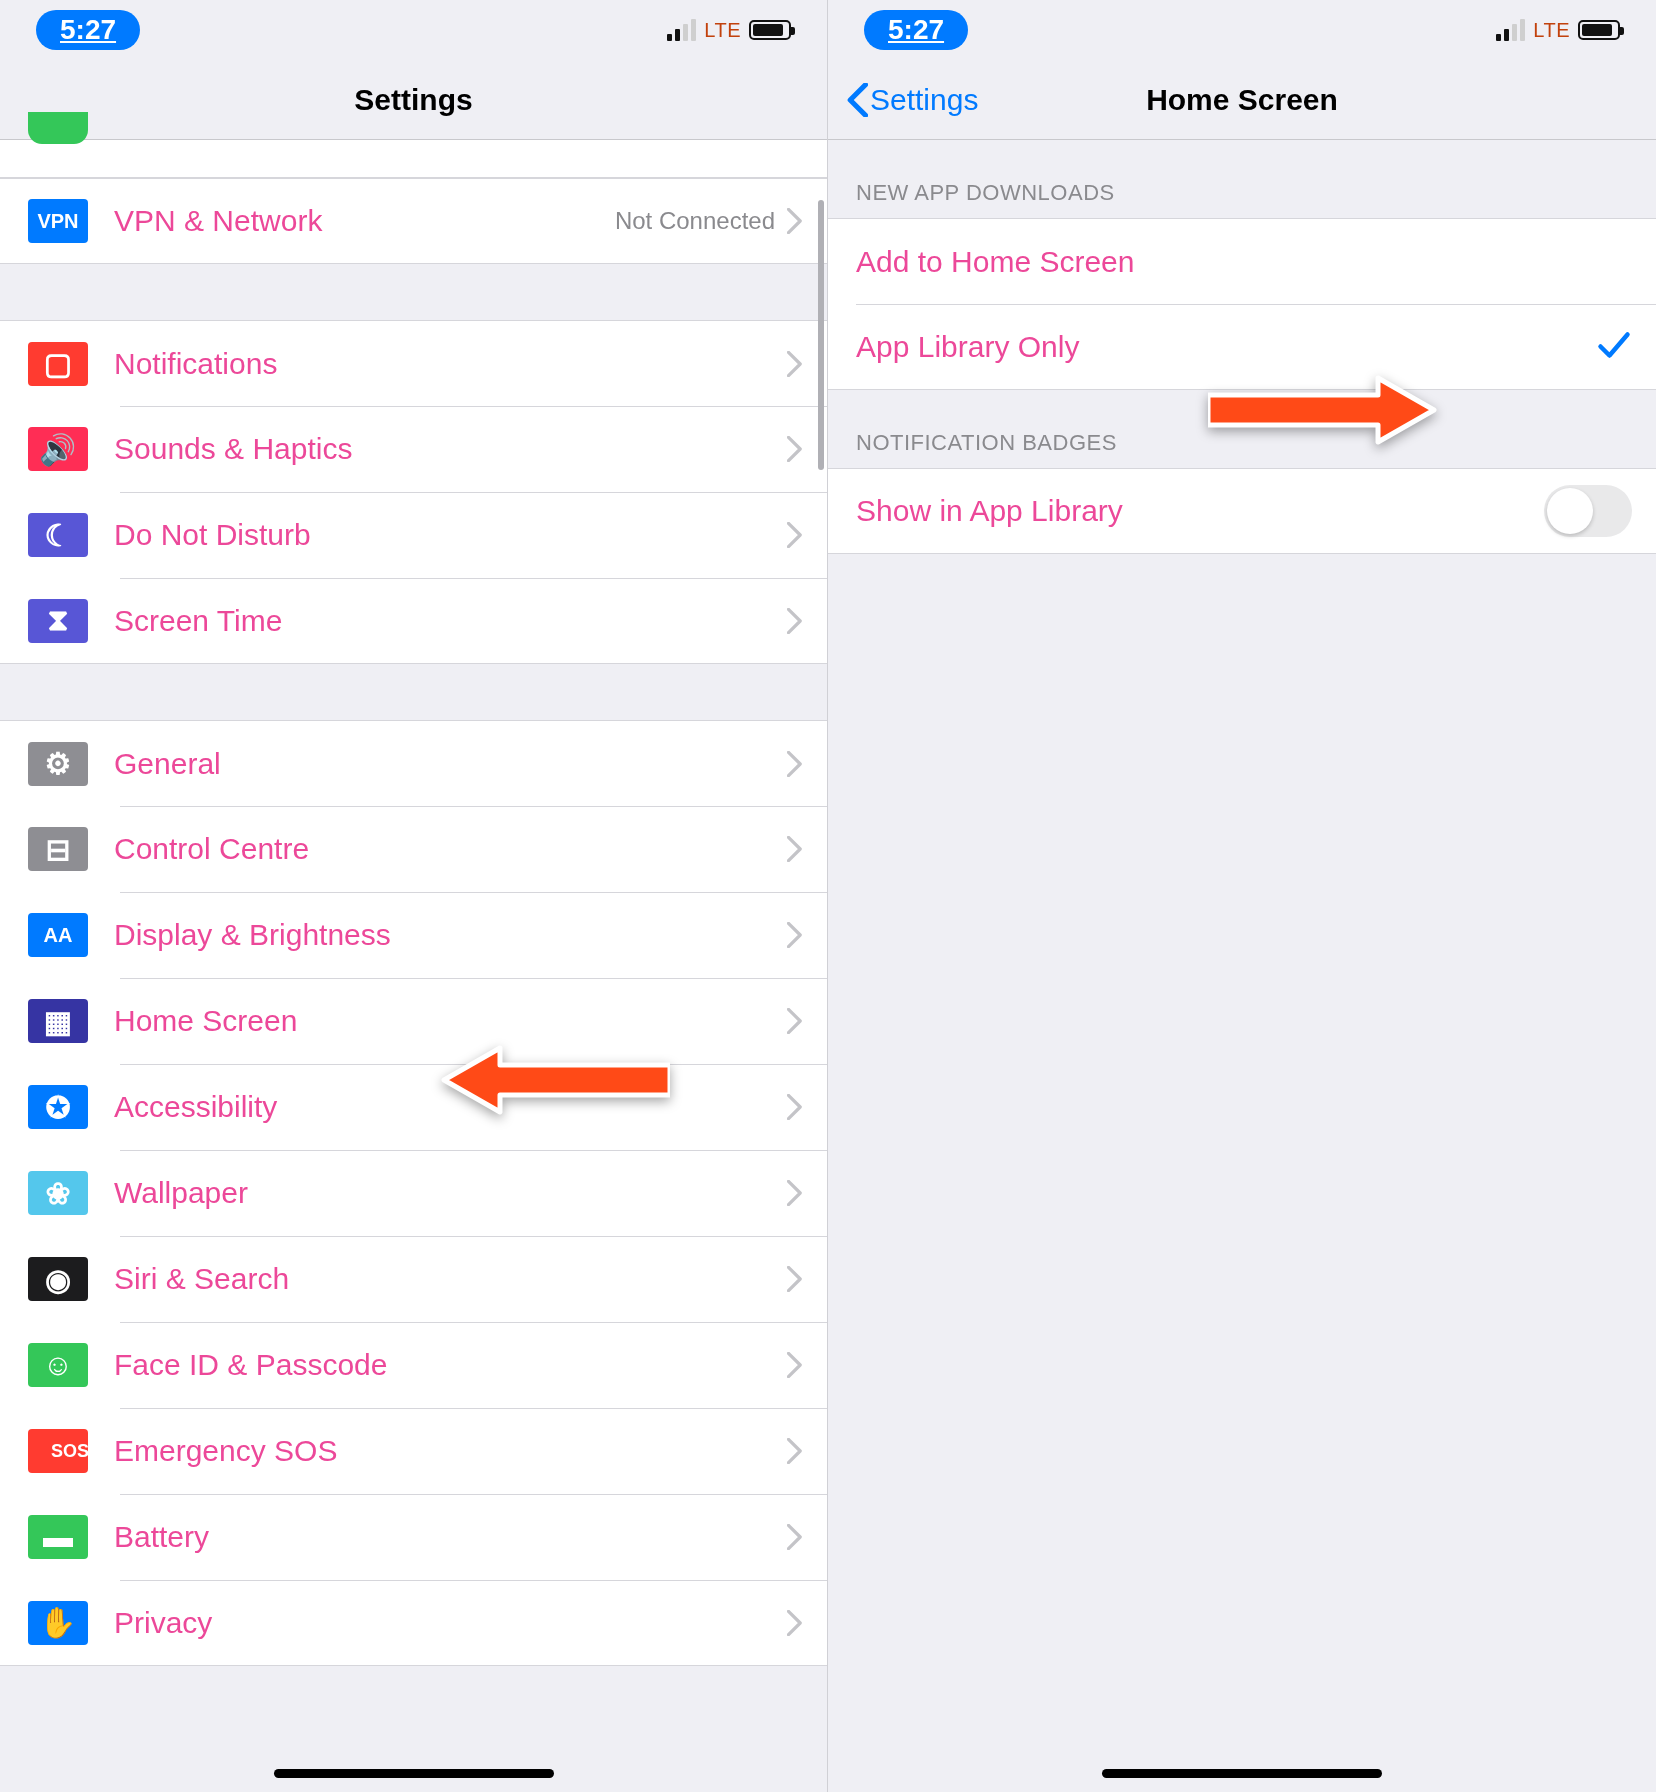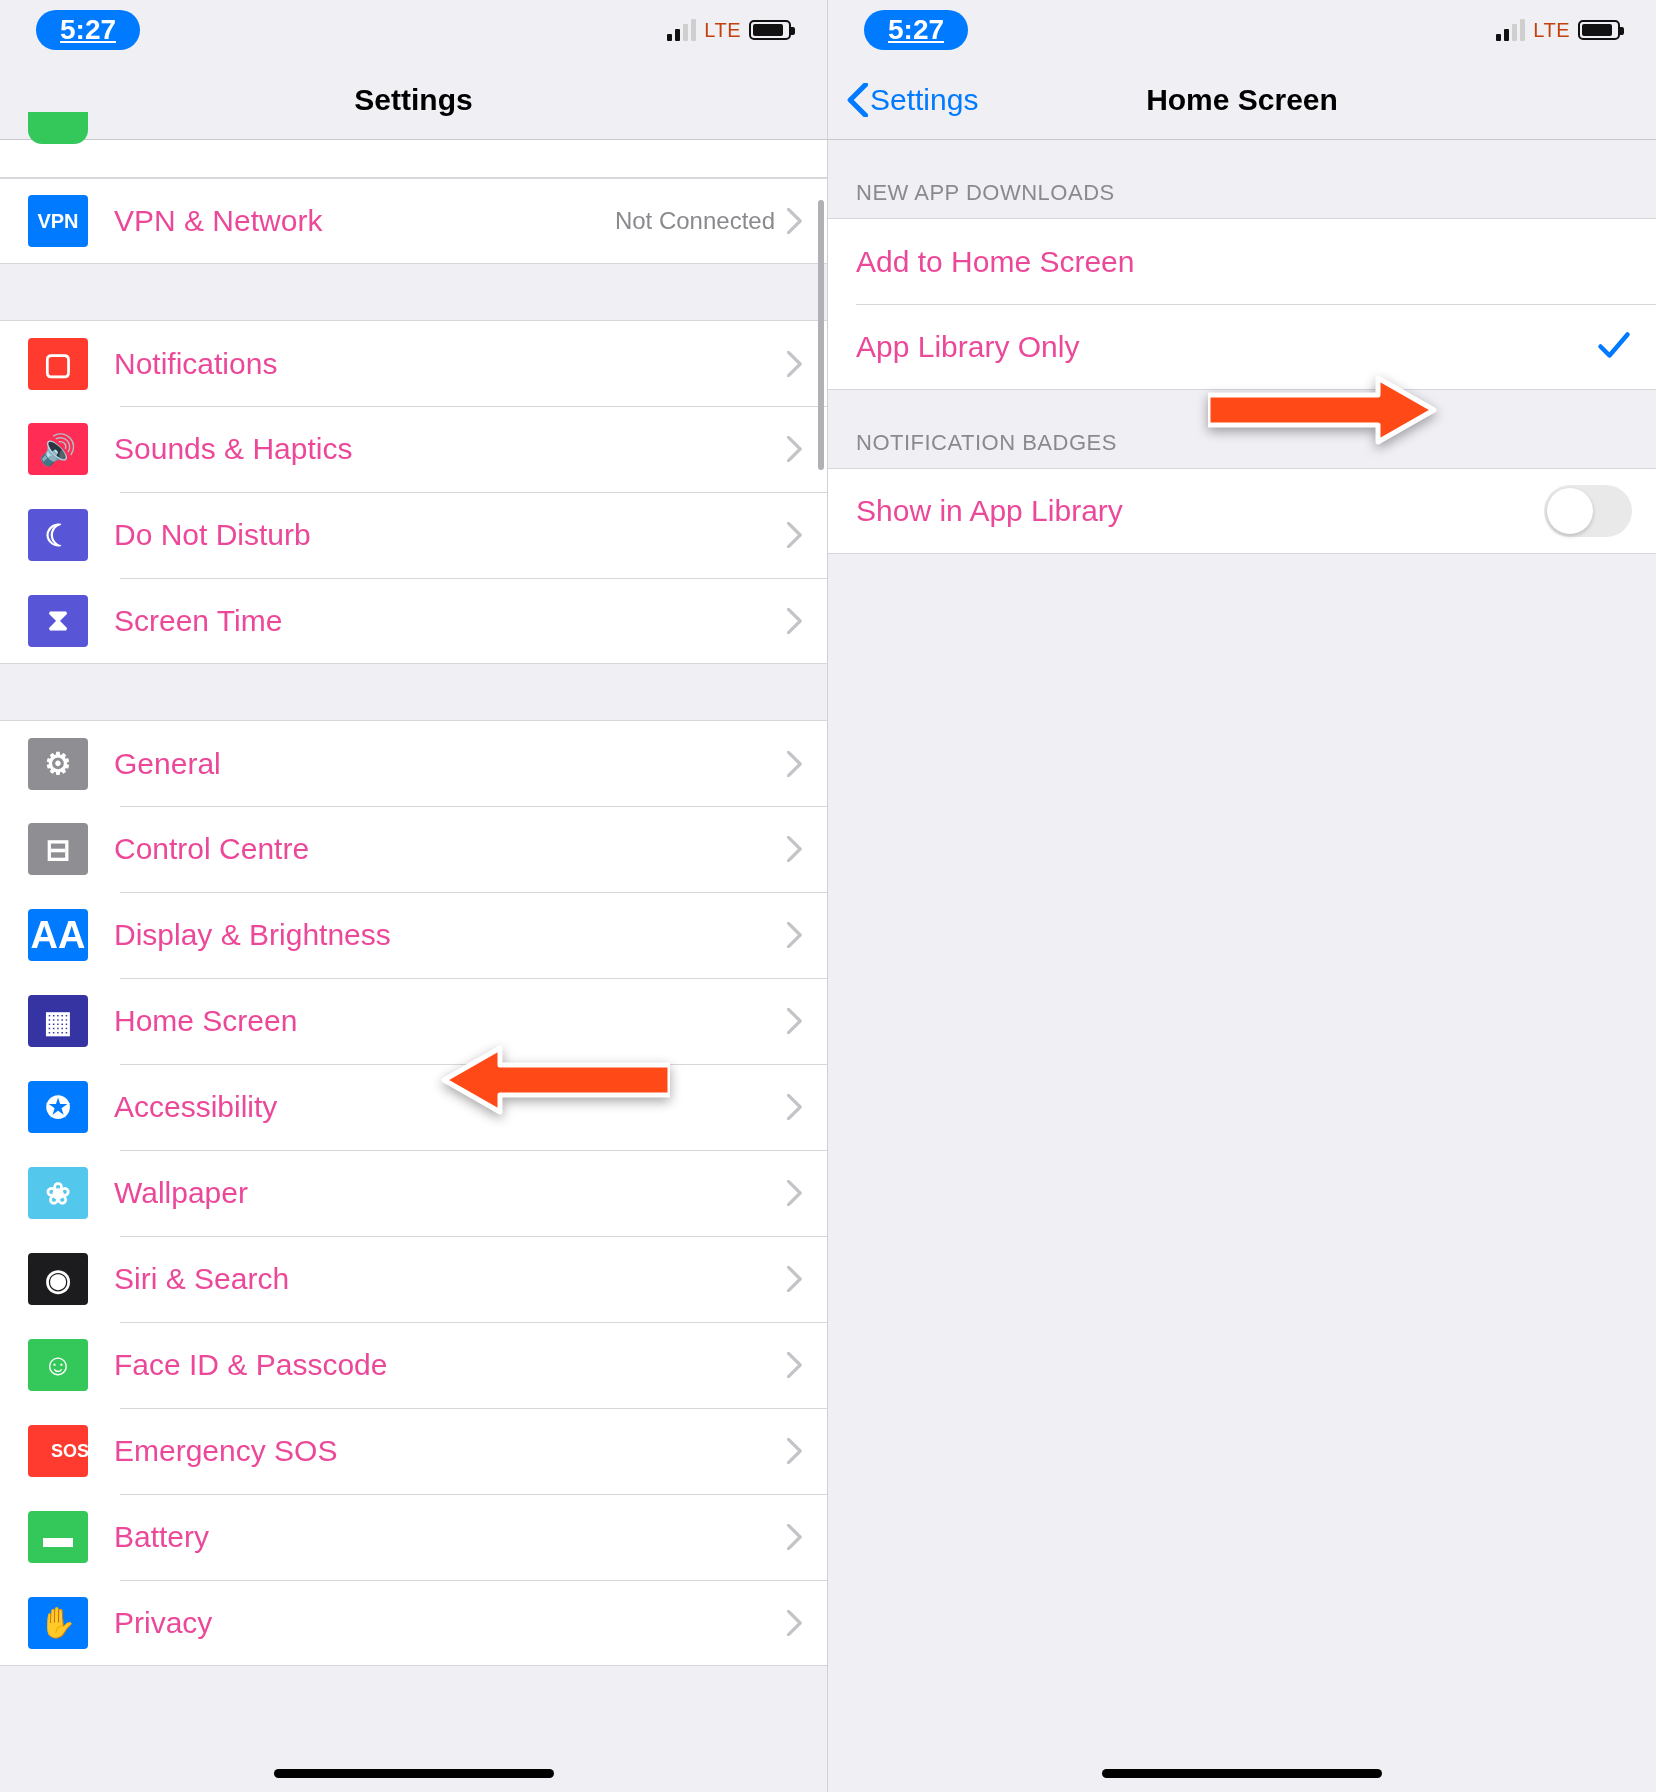--- a/index.html
+++ b/index.html
@@ -117,21 +117,21 @@
   .row + .row::before {
     content:"";
     position:absolute; left:120px; right:0; top:0;
     height:1px; background:#d6d6db;
   }
   .row.noicon + .row.noicon::before { left:28px; }
   .group > .row:first-child { border-top: 1px solid #d6d6db; }
   .group > .row:last-child { border-bottom: 1px solid #d6d6db; }
 
   .icon {
-    width: 60px; height: 52px;
+    width: 60px; height: 44px;
     border-radius: 4px;
     margin-right: 26px;
     display:flex; align-items:center; justify-content:center;
     color:#fff;
     font-size: 30px;
     flex-shrink: 0;
   }
   .label { font-size: 30px; color:#ec4899; flex:1;}
   .detail { font-size: 24px; color:#8a8a8e; margin-right:12px;}
   .chev { color:#c4c4c8; }
@@ -291,21 +291,21 @@
         <div class="row">
           <div class="icon" style="background:#8e8e93;font-size:30px;font-weight:700;">⊟</div>
           <div class="label">Control Centre</div>
           <div class="chev">
             <svg viewBox="0 0 12 20">
               <path d="M1 1l9 9-9 9" stroke="currentColor" stroke-width="2.5" fill="none" stroke-linecap="round" stroke-linejoin="round"></path>
             </svg>
           </div>
         </div>
         <div class="row">
-          <div class="icon" style="background:#007aff;font-size:38px;font-weight:700;text-align:right;">AA</div>
+          <div class="icon" style="background:#007aff;font-size:20px;font-weight:700;text-align:right;">AA</div>
           <div class="label">Display &amp; Brightness</div>
           <div class="chev">
             <svg viewBox="0 0 12 20">
               <path d="M1 1l9 9-9 9" stroke="currentColor" stroke-width="2.5" fill="none" stroke-linecap="round" stroke-linejoin="round"></path>
             </svg>
           </div>
         </div>
         <div class="row">
           <div class="icon" style="background:#3634a3;font-size:30px;font-weight:700;">▦</div>
           <div class="label">Home Screen</div>

